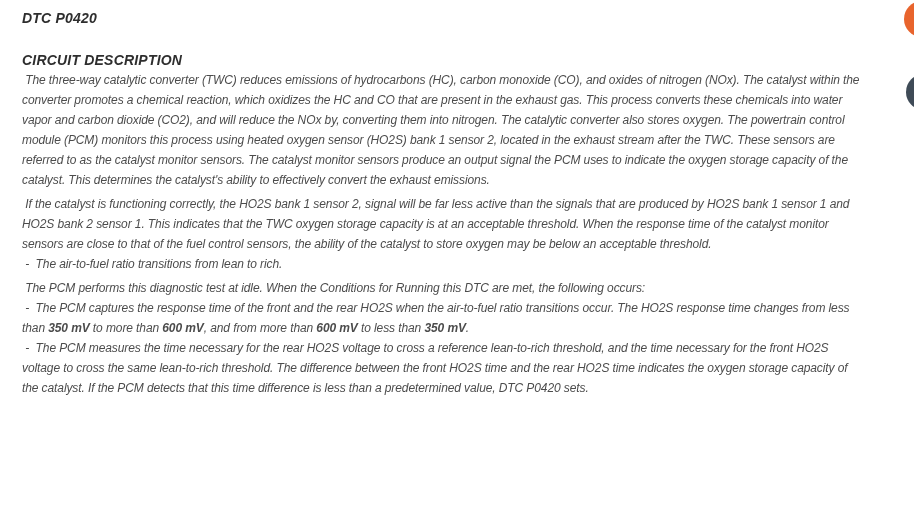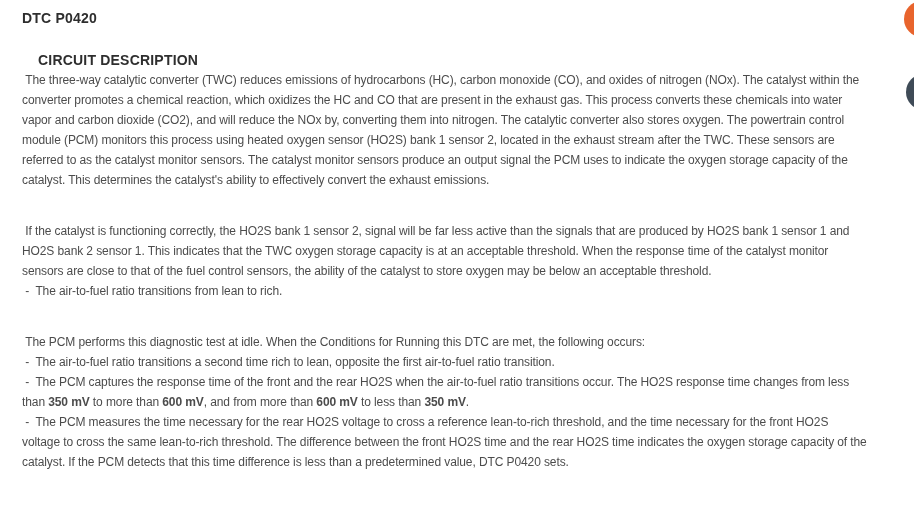--- a/index.html
+++ b/index.html
@@ -9,46 +9,47 @@
     background: #ffffff;
     overflow: hidden;
     position: relative;
     font-family: "Liberation Sans", sans-serif;
   }
   .content {
     position: absolute;
     top: 8px;
     left: 22px;
     width: 845px;
+    font-style: italic;
   }
   .doc-title {
     margin: 0;
     font-size: 14px;
     line-height: 20px;
     font-weight: bold;
     color: #2e2e2e;
     letter-spacing: 0.2px;
   }
   .section-heading {
-    margin: 22px 0 0 16px;
+    margin: 22px 0 0 0;
     font-size: 14px;
     line-height: 20px;
     font-weight: bold;
     color: #2e2e2e;
     letter-spacing: 0.2px;
   }
   .para {
     margin: 0;
     font-size: 12px;
     line-height: 20px;
     color: #4c4c4c;
     letter-spacing: -0.1px;
     white-space: pre-wrap;
   }
-  .para.gap { margin-top: 31px; }
+  .para.gap { margin-top: 4px; }
   .para .bold { font-weight: bold; }
   .fab {
     position: absolute;
     width: 36px;
     height: 36px;
     border-radius: 50%;
   }
   .fab-top { left: 904px; top: 1px; }
   .fab-bottom { left: 906px; top: 74px; }
 </style>
@@ -56,20 +57,19 @@
 <body>
 
 <div class="content">
   <h1 class="doc-title">DTC P0420</h1>
   <h2 class="section-heading">CIRCUIT DESCRIPTION</h2>
   <div id="blocks">
       <div class="para"><span class=""> The three-way catalytic converter (TWC) reduces emissions of hydrocarbons (HC), carbon monoxide (CO), and oxides of nitrogen (NOx). The catalyst within the converter promotes a chemical reaction, which oxidizes the HC and CO that are present in the exhaust gas. This process converts these chemicals into water vapor and carbon dioxide (CO2), and will reduce the NOx by, converting them into nitrogen. The catalytic converter also stores oxygen. The powertrain control module (PCM) monitors this process using heated oxygen sensor (HO2S) bank 1 sensor 2, located in the exhaust stream after the TWC. These sensors are referred to as the catalyst monitor sensors. The catalyst monitor sensors produce an output signal the PCM uses to indicate the oxygen storage capacity of the catalyst. This determines the catalyst's ability to effectively convert the exhaust emissions.</span></div>
       <div class="para gap"><span class=""> If the catalyst is functioning correctly, the HO2S bank 1 sensor 2, signal will be far less active than the signals that are produced by HO2S bank 1 sensor 1 and HO2S bank 2 sensor 1. This indicates that the TWC oxygen storage capacity is at an acceptable threshold. When the response time of the catalyst monitor sensors are close to that of the fuel control sensors, the ability of the catalyst to store oxygen may be below an acceptable threshold.</span></div>
       <div class="para"><span class=""> -  The air-to-fuel ratio transitions from lean to rich.</span></div>
       <div class="para gap"><span class=""> The PCM performs this diagnostic test at idle. When the Conditions for Running this DTC are met, the following occurs:</span></div>
-      <div class="para"><span class=""> -  The air-to-fuel ratio transitions a second time rich to lean, opposite the first air-to-fuel ratio transition.</span></div>
       <div class="para"><span class=""> -  The PCM captures the response time of the front and the rear HO2S when the air-to-fuel ratio transitions occur. The HO2S response time changes from less than </span><span class="bold">350 mV</span><span class=""> to more than </span><span class="bold">600 mV</span><span class="">, and from more than </span><span class="bold">600 mV</span><span class=""> to less than </span><span class="bold">350 mV</span><span class="">.</span></div>
       <div class="para"><span class=""> -  The PCM measures the time necessary for the rear HO2S voltage to cross a reference lean-to-rich threshold, and the time necessary for the front HO2S voltage to cross the same lean-to-rich threshold. The difference between the front HO2S time and the rear HO2S time indicates the oxygen storage capacity of the catalyst. If the PCM detects that this time difference is less than a predetermined value, DTC P0420 sets.</span></div>
     </div>
 </div>
 
 <div class="fab fab-top" style="background: rgb(232, 100, 45);"></div>
 <div class="fab fab-bottom" style="background: rgb(63, 75, 87);"></div>
 
 </body></html>

